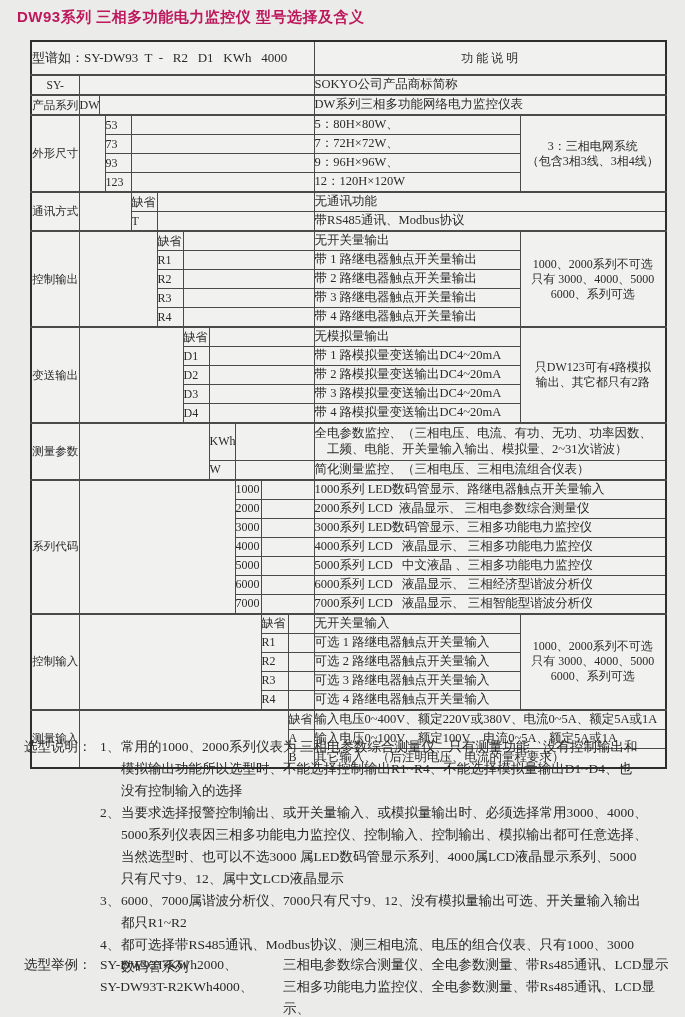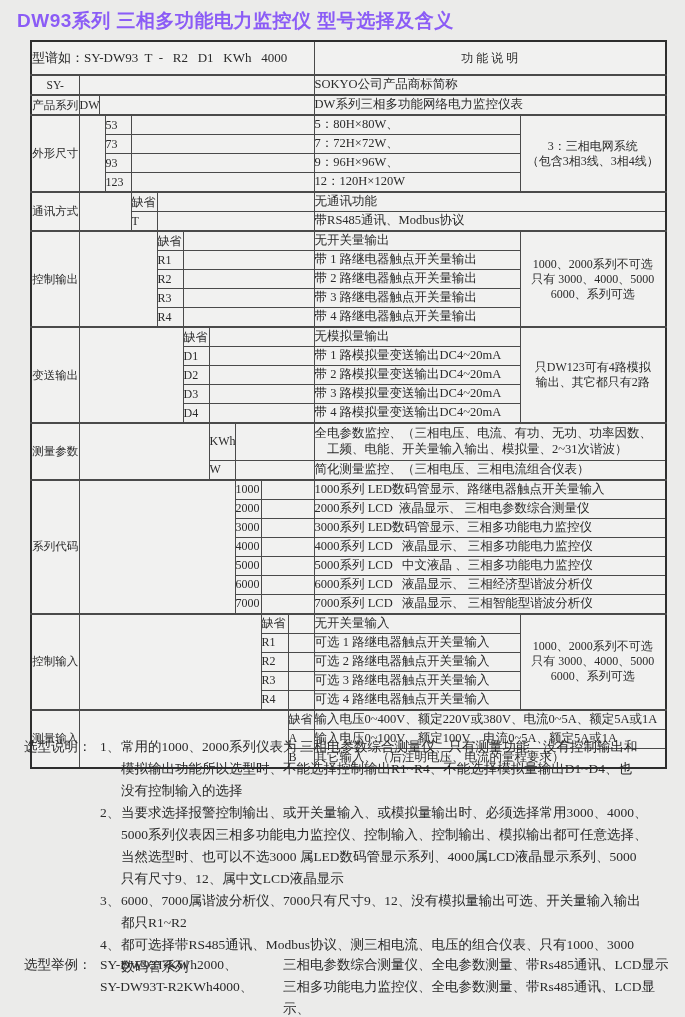--- a/index.html
+++ b/index.html
@@ -5,21 +5,21 @@
   html,body{margin:0;padding:0;}
   body{
     width:685px;height:1017px;overflow:hidden;position:relative;
     background:#ebebea;
     font-family:"Liberation Serif","DejaVu Serif",serif;
     color:#2a2a2a;
   }
   .title{
     position:absolute;left:17px;top:8px;
     font-family:"Liberation Sans","DejaVu Sans",sans-serif;
-    font-weight:bold;font-size:19px;color:#8b5cf6;letter-spacing:0.5px;
+    font-weight:bold;font-size:15px;color:#be185d;letter-spacing:0.5px;
   }
   table.model{
     position:absolute;left:30px;top:40px;
     border-collapse:collapse;table-layout:fixed;
     width:634px;
     border:2px solid #2e2e2e;
     font-size:12.5px;
   }
   table.model td{
     border:1px solid #4a4a4a;

